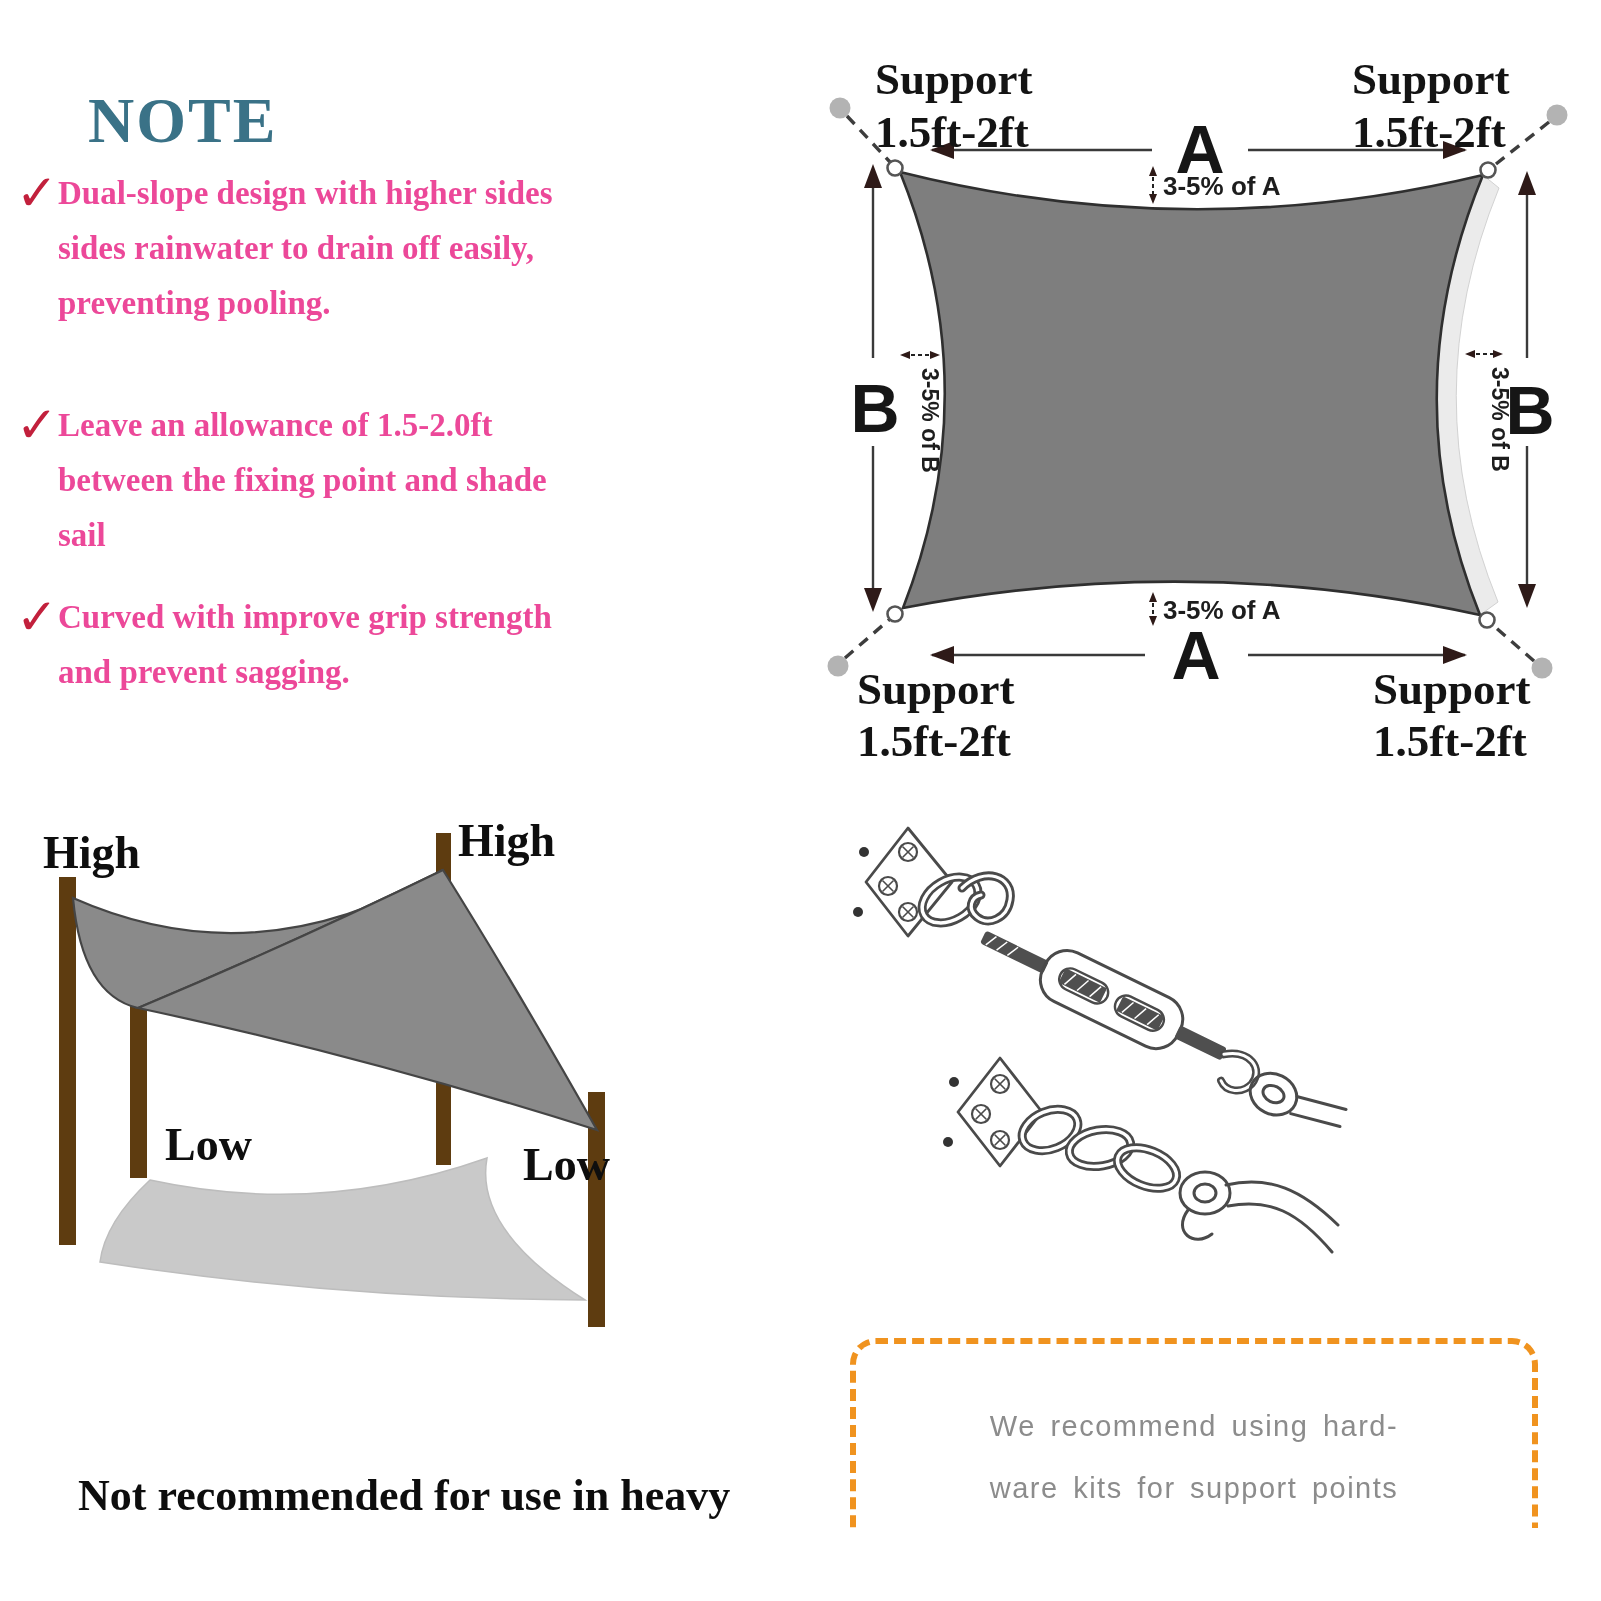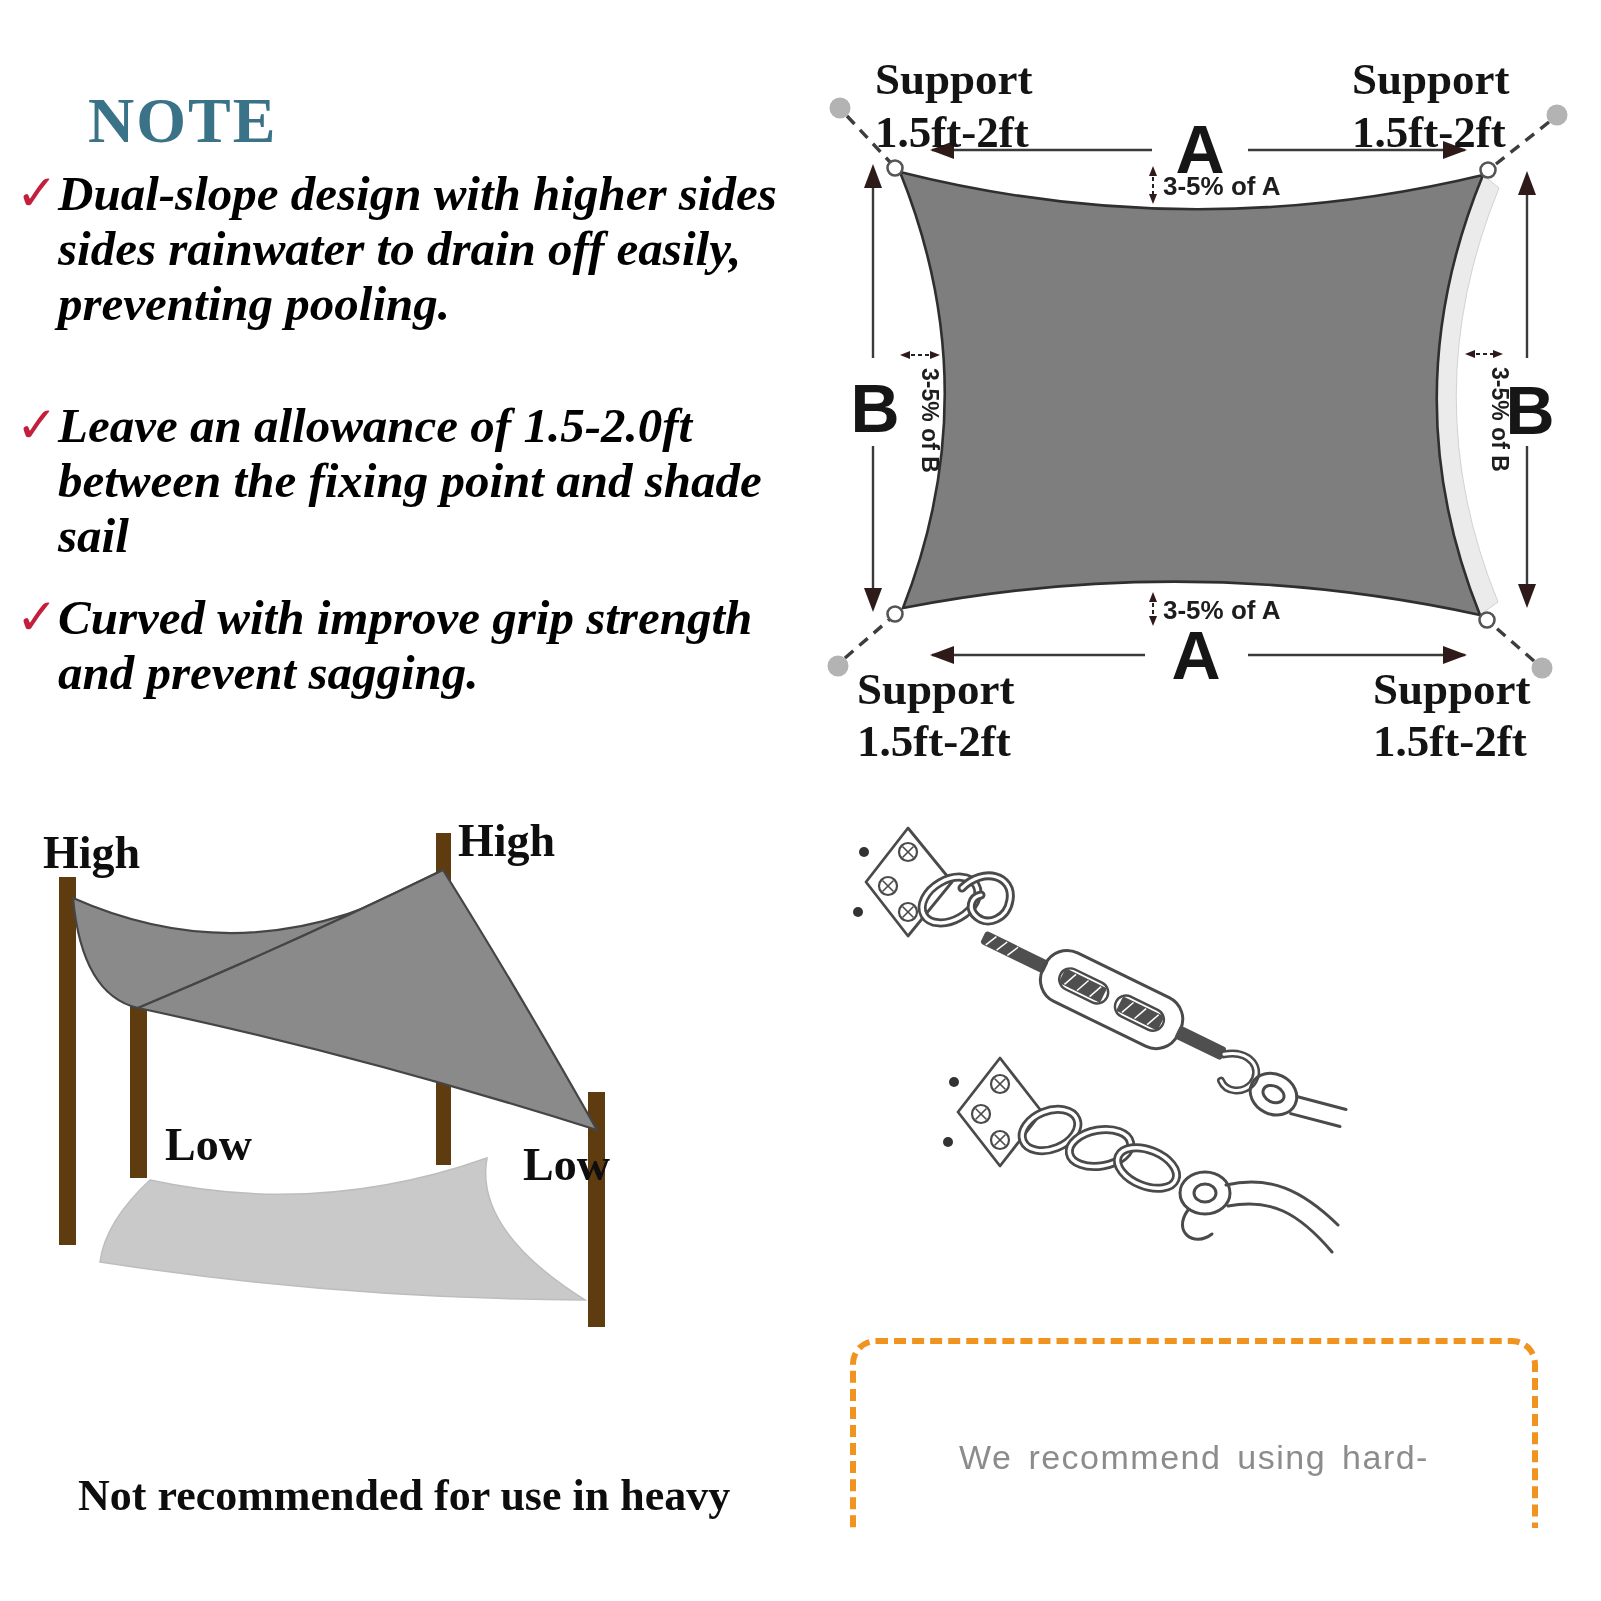--- a/index.html
+++ b/index.html
@@ -7,29 +7,29 @@
           font-family:"Liberation Serif",serif;color:#111;}
   
   .sec-heading{position:absolute;font-weight:700;font-size:64px;letter-spacing:2px;color:#3A7287;
                font-family:"Liberation Serif",serif;}
   #note-heading{left:88px;top:84px;}
   #tips-heading{left:75px;top:1336px;}
   
   .bullet{position:absolute;left:16px;width:780px;display:flex;align-items:flex-start;}
   .check{flex:0 0 42px;font-size:50px;line-height:55px;color:#C2203C;font-weight:700;
          font-family:"DejaVu Sans",sans-serif;}
-  .bullet-text{font-weight:700;font-size:49px;line-height:55px;color:#000000;font-style:italic;}
+  .bullet-text{font-weight:700;font-size:33px;line-height:55px;color:#ec4899;}
   #bullet-1{top:166px;} #bullet-2{top:398px;} #bullet-3{top:590px;}
   
   .tips-text{position:absolute;left:78px;top:1424px;font-weight:700;font-size:44px;line-height:56px;color:#0d0d0d;margin-top:44px;}
   
   .reco-box{position:absolute;left:850px;top:1338px;width:676px;height:226px;
             border:6px dashed #F0931F;border-radius:26px;display:flex;flex-direction:column;
             justify-content:center;align-items:center;
-            font-family:"Liberation Sans",sans-serif;font-size:34px;letter-spacing:1.5px;
+            font-family:"Liberation Sans",sans-serif;font-size:29px;letter-spacing:1.5px;
             word-spacing:5px;line-height:62px;color:#8C8C8C;text-align:center;}
   
   .svg-abs{position:absolute;}
   #sail-diagram{left:800px;top:30px;}
   #install-diagram{left:30px;top:790px;}
   #hardware-diagram{left:850px;top:800px;}
   
   .dia-serif{font:700 45px "Liberation Serif",serif;fill:#141414;}
   .dia-letter{font:700 68px "Liberation Sans",sans-serif;fill:#161616;}
   .dia-pct{font:600 26px "Liberation Sans",sans-serif;fill:#1d1d1d;}
@@ -266,15 +266,16 @@
     </g>
   </svg>
 
   <div class="tips-text">
     <div>Not recommended for use in heavy</div>
     <div>rain</div>
   </div>
 
   <div class="reco-box">
     <div>We recommend using hard-</div>
+    <div>ware kits for support points</div>
   </div>
 
 </div>
 
 </body></html>

